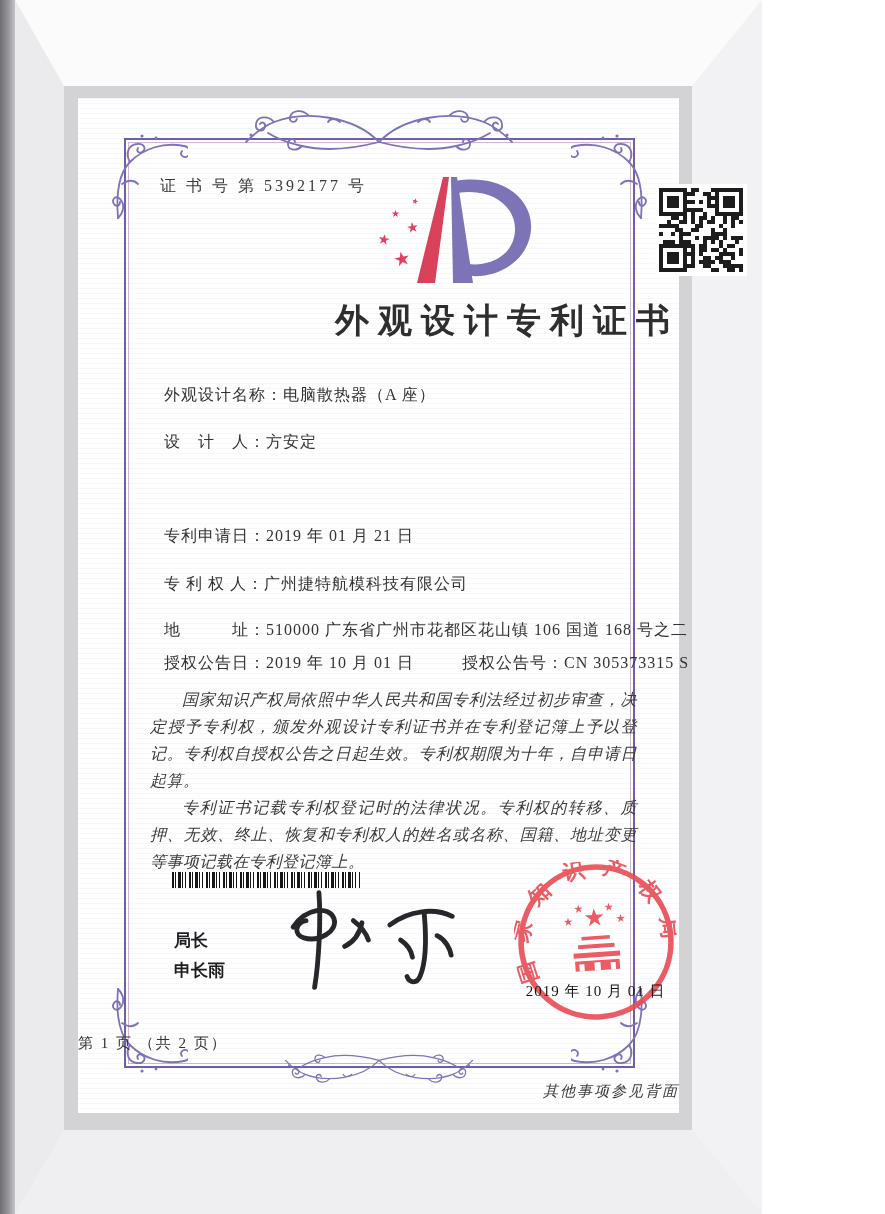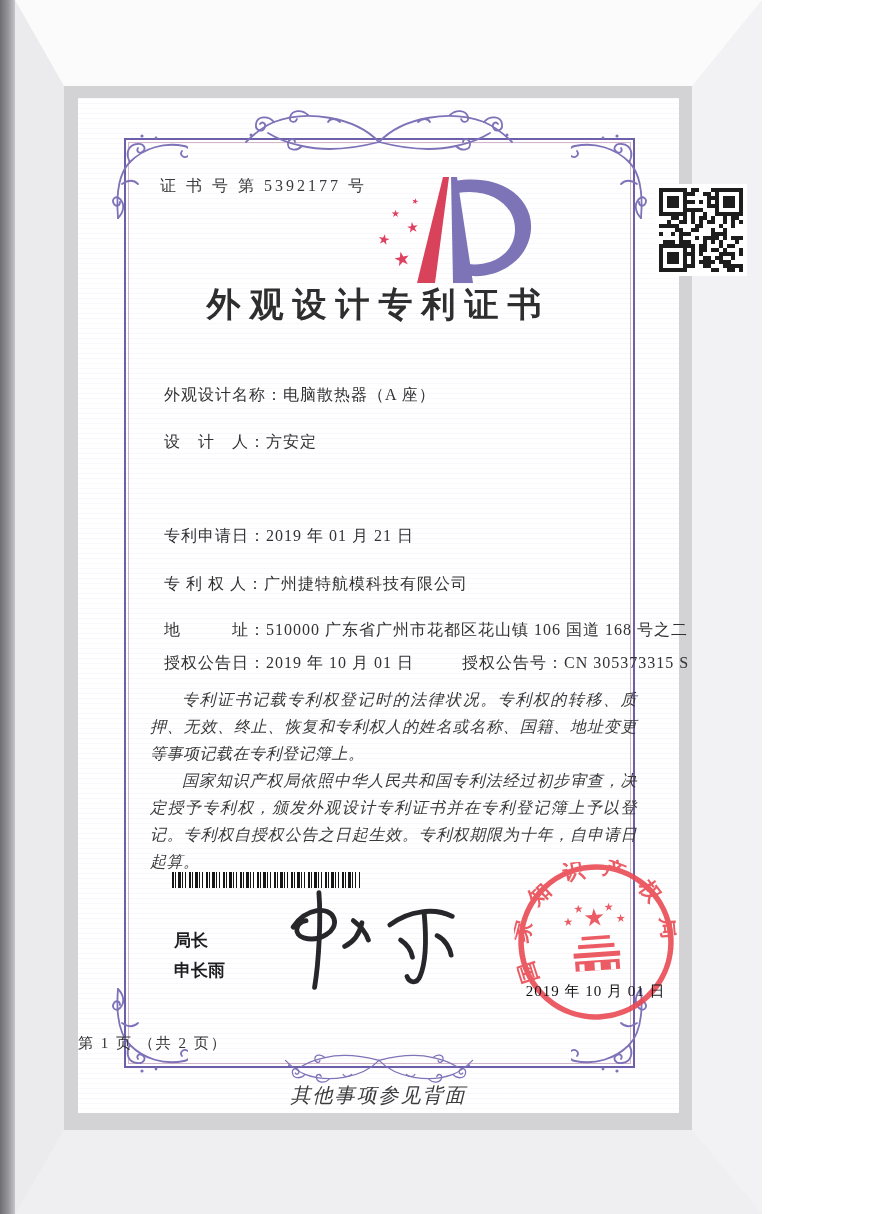--- a/index.html
+++ b/index.html
@@ -21,40 +21,40 @@
   .flourish{position:absolute;pointer-events:none;}
   .fl-tl{left:30px;top:24px;}
   .fl-tr{right:28px;top:24px;transform:scaleX(-1);}
   .fl-bl{left:30px;bottom:28px;transform:scaleY(-1);}
   .fl-br{right:28px;bottom:28px;transform:scale(-1,-1);}
   .fl-top{left:50%;top:10px;transform:translateX(-50%);}
   .fl-bottom{left:50%;bottom:28px;transform:translateX(-50%) scaleY(-1);}
   .cert-no{position:absolute;left:82px;top:78px;font-size:16px;letter-spacing:3px;color:#3a3a3a;}
   .logo{position:absolute;left:287px;top:72px;width:190px;height:120px;}
   .qr{position:absolute;left:577px;top:86px;width:92px;height:92px;}
-  .title{position:absolute;left:0;top:184px;width:100%;text-align:center;
+  .title{position:absolute;left:0;top:200px;width:100%;text-align:right;
     font-size:34px;font-weight:bold;letter-spacing:9px;color:#2e2e2e;}
   .field-row{position:absolute;left:86px;font-size:16px;color:#323232;letter-spacing:1px;white-space:nowrap;}
   .f0{top:287px}.f1{top:334px}.f2{top:381px}.f3{top:428px}.f4{top:476px}.f5{top:522px}.f6{top:555px}
   .field-row .pair2{margin-left:48px;}
   .paras{position:absolute;left:72px;right:42px;top:588px;}
   .paras p{margin:0;text-indent:2em;font-size:16px;line-height:27px;font-style:italic;
     color:#3a3a3a;text-align:justify;letter-spacing:.5px;}
   .barcode{position:absolute;left:94px;top:774px;width:188px;height:16px;
     background-image:repeating-linear-gradient(90deg,#161616 0 2px,#fff 2px 3px,#161616 3px 4px,#fff 4px 6px,#161616 6px 9px,#fff 9px 10px,#161616 10px 11px,#fff 11px 13px,#161616 13px 14px,#fff 14px 17px);}
   .signatory{position:absolute;left:96px;top:828px;font-family:"Liberation Sans","DejaVu Sans",sans-serif;
     font-size:17px;color:#1d1d20;line-height:30px;font-weight:bold;}
   .signature{position:absolute;left:185px;top:788px;width:215px;height:108px;}
   .seal{position:absolute;left:437px;top:763px;width:162px;height:162px;opacity:.9;transform:rotate(-4deg);}
   .seal-date{position:absolute;left:430px;top:884px;width:175px;text-align:center;
     font-size:15px;color:#141414;letter-spacing:1px;z-index:5;}
   .page-info{position:absolute;left:0;top:936px;width:100%;text-align:left;
     font-size:15px;letter-spacing:2px;color:#333;}
-  .back-note{position:absolute;left:0;top:984px;width:100%;text-align:center;
-    font-size:20px;font-style:italic;letter-spacing:2px;color:#3a3a3a;}
+  .back-note{position:absolute;left:0;top:984px;width:100%;text-align:right;
+    font-size:15px;font-style:italic;letter-spacing:2px;color:#3a3a3a;}
 </style>
 </head>
 <body>
 
 <svg width="0" height="0" style="position:absolute" aria-hidden="true">
   <defs>
     <g id="flourish-corner" fill="none" stroke="#7e72b8" stroke-width="1.8" stroke-linecap="round">
       <path d="M10,96 C8,72 10,52 22,40 C36,26 56,20 76,24"></path>
       <path d="M76,24 C82,25 84,31 80,34 C76,37 71,33 74,29"></path>
       <path d="M22,40 C17,32 20,23 29,22 C36,21 39,27 34,30 C31,32 28,29 30,26"></path>
@@ -275,22 +275,22 @@
         <div class="title">外观设计专利证书</div>
 
         <div class="field-row f0"><span>外观设计名称：</span><span>电脑散热器（A 座）</span></div>
         <div class="field-row f1"><span>设　计　人：</span><span>方安定</span></div>
         <div class="field-row f3"><span>专利申请日：</span><span>2019 年 01 月 21 日</span></div>
         <div class="field-row f4"><span>专 利 权 人：</span><span>广州捷特航模科技有限公司</span></div>
         <div class="field-row f5"><span>地　　　址：</span><span>510000 广东省广州市花都区花山镇 106 国道 168 号之二</span></div>
         <div class="field-row f6"><span>授权公告日：</span><span>2019 年 10 月 01 日</span><span class="pair2">授权公告号：</span><span>CN 305373315 S</span></div>
 
         <div class="paras">
+          <p>国家知识产权局依照中华人民共和国专利法经过初步审查，决定授予专利权，颁发外观设计专利证书并在专利登记簿上予以登记。专利权自授权公告之日起生效。专利权期限为十年，自申请日起算。</p>
           <p>专利证书记载专利权登记时的法律状况。专利权的转移、质押、无效、终止、恢复和专利权人的姓名或名称、国籍、地址变更等事项记载在专利登记簿上。</p>
-          <p>国家知识产权局依照中华人民共和国专利法经过初步审查，决定授予专利权，颁发外观设计专利证书并在专利登记簿上予以登记。专利权自授权公告之日起生效。专利权期限为十年，自申请日起算。</p>
         </div>
 
         <div class="barcode"></div>
 
         <div class="signatory">
           <div>局长</div>
           <div>申长雨</div>
         </div>
 
         <svg class="signature" viewBox="0 0 200 100">

